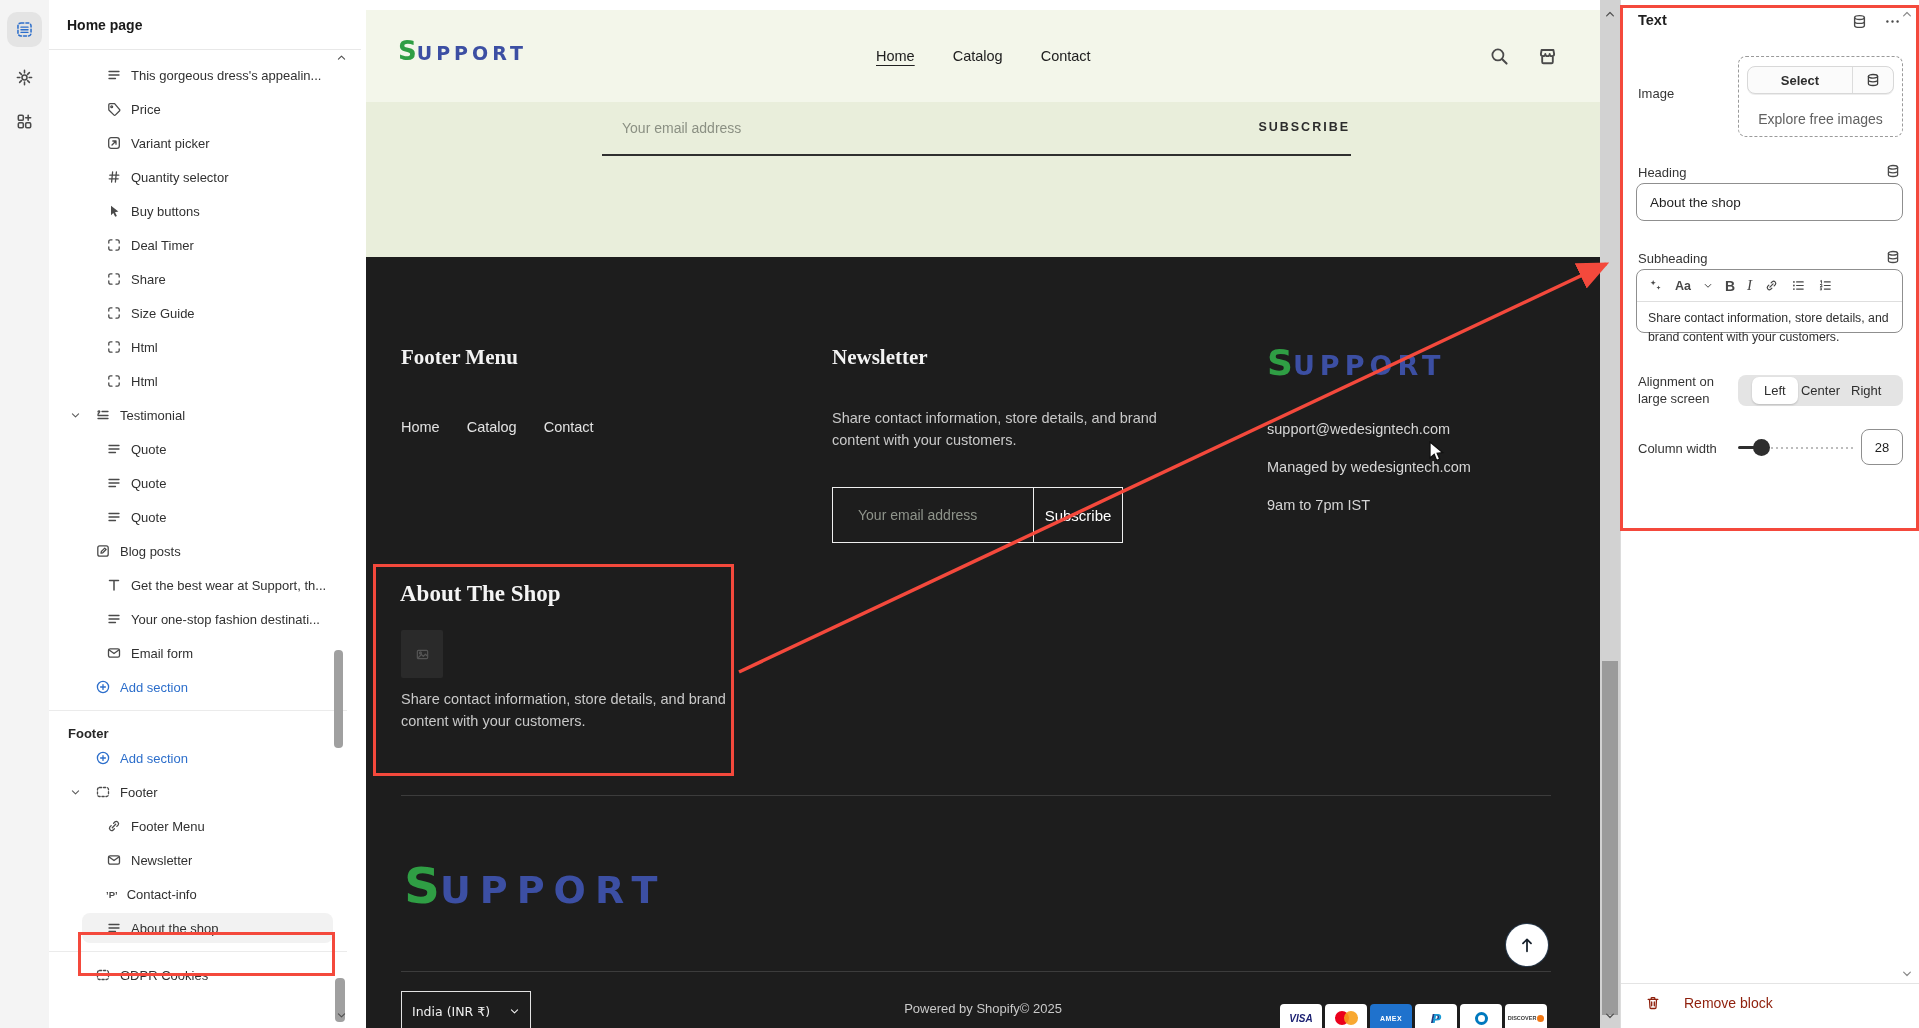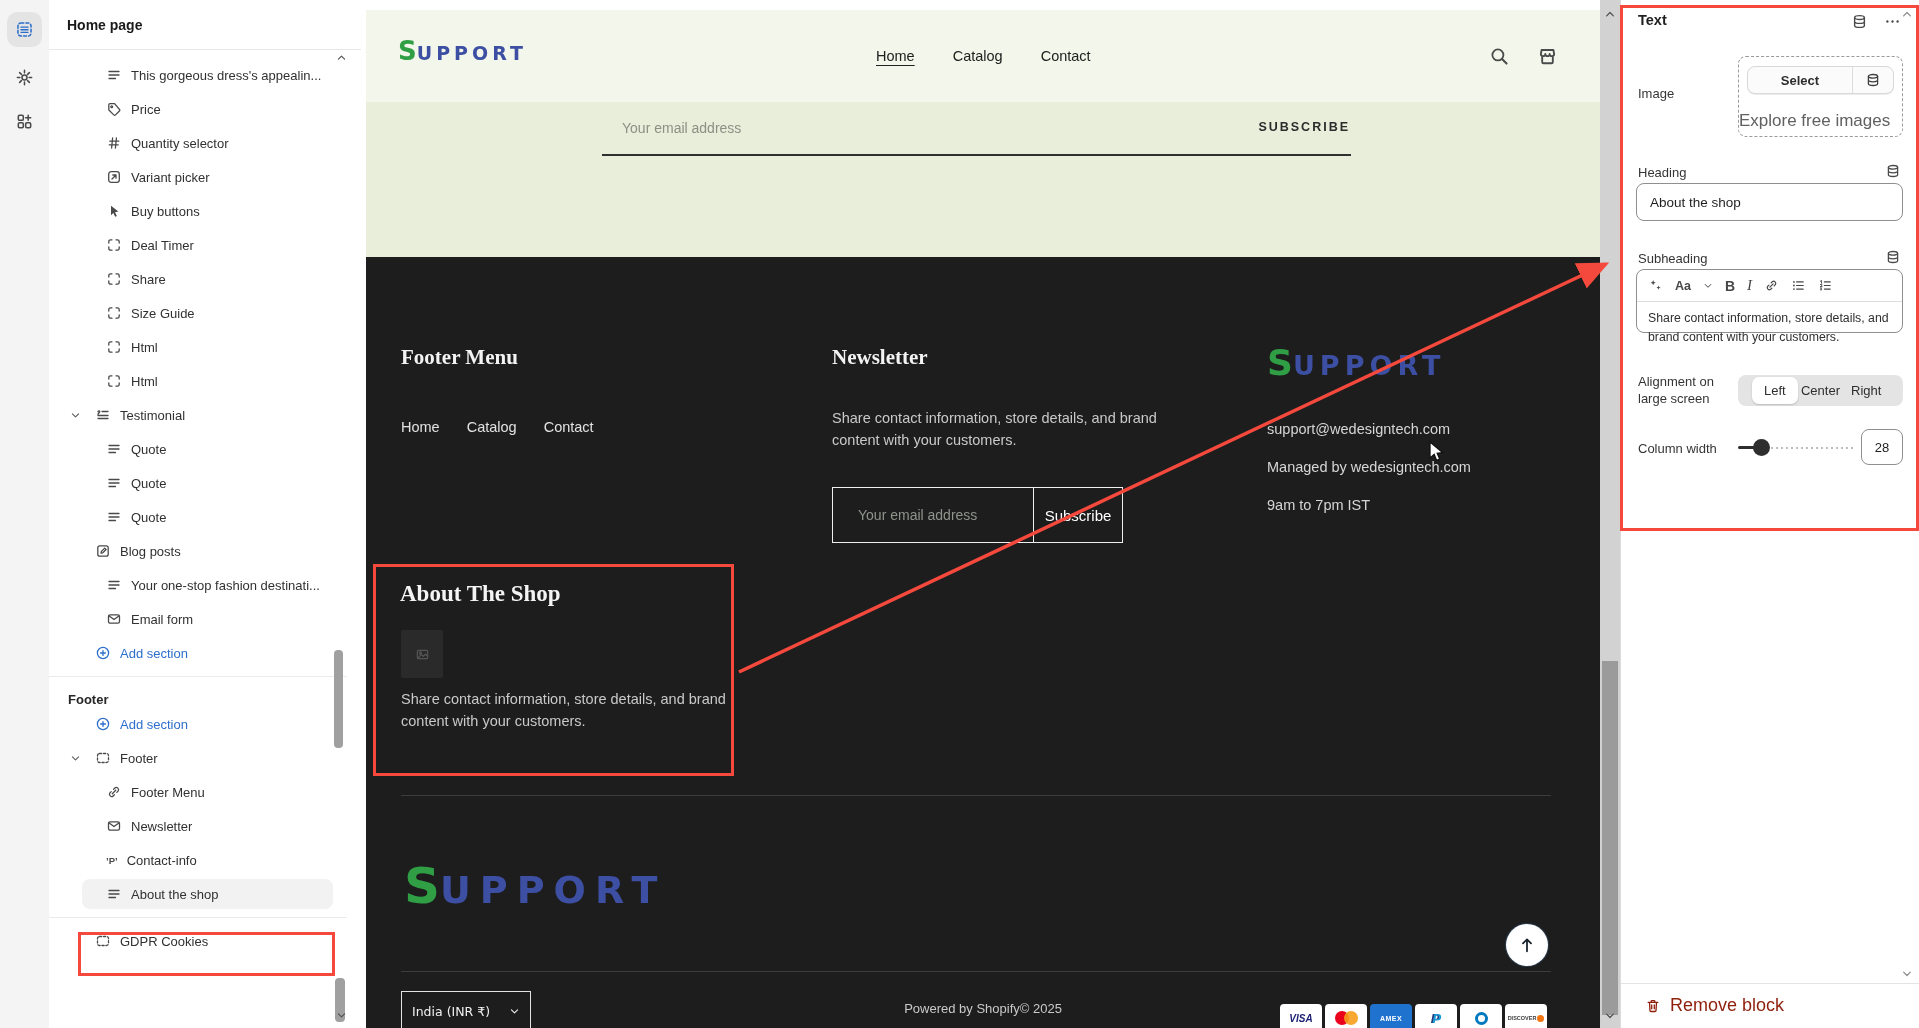--- a/index.html
+++ b/index.html
@@ -87,21 +87,21 @@
   
   #panel{left:1620px;top:0;width:299px;height:100%;background:#fff;border-left:1px solid #dcdcdc;box-sizing:border-box;}
   .p-label{font-size:13px;color:#353535;}
   #p-title{position:absolute;left:17px;top:12px;font-size:14.5px;font-weight:700;color:#1f1f1f;}
   #p-title-icons{position:absolute;right:18px;top:13px;display:flex;gap:16px;color:#4a4a4a;}
   #img-label{position:absolute;left:17px;top:86px;}
   #img-box{position:absolute;left:117px;top:56px;width:165px;height:81px;border:1.5px dashed #9a9a9a;border-radius:8px;box-sizing:border-box;}
   #img-select{position:absolute;left:8px;top:9px;width:147px;height:28px;background:#fbfbfb;border:1px solid #d8d8d8;border-radius:8px;box-shadow:0 1px 0 rgba(0,0,0,.07);display:flex;box-sizing:border-box;}
   #img-select .sel-l{flex:1;display:flex;align-items:center;justify-content:center;font-size:13px;font-weight:600;color:#2e2e2e;}
   #img-select .sel-r{width:40px;border-left:1px solid #dcdcdc;display:flex;align-items:center;justify-content:center;color:#3f3f3f;}
-  #img-explore{position:absolute;left:0;right:0;top:54px;font-size:17px;color:#616161;}
+  #img-explore{position:absolute;left:0;right:0;top:54px;text-align:center;font-size:14px;color:#616161;}
   #h-label{position:absolute;left:17px;top:165px;}
   #h-db{position:absolute;right:18px;top:163px;color:#4a4a4a;}
   #h-input{position:absolute;left:15px;top:183px;width:267px;height:38px;border:1px solid #8f8f8f;border-radius:8px;box-sizing:border-box;display:flex;align-items:center;padding-left:13px;font-size:13.5px;color:#1f1f1f;}
   #s-label{position:absolute;left:17px;top:251px;}
   #s-db{position:absolute;right:18px;top:249px;color:#4a4a4a;}
   #rte{position:absolute;left:15px;top:269px;width:267px;height:64px;border:1px solid #8f8f8f;border-radius:8px;box-sizing:border-box;}
   #rte-toolbar{height:31px;border-bottom:1px solid #dedede;display:flex;align-items:center;padding-left:11px;gap:12px;color:#474747;}
   #rte-toolbar .tb{display:inline-flex;align-items:center;justify-content:center;}
   .tb-aa{font-size:12.5px;font-weight:600;}
   .tb-b{font-weight:800;font-size:14px;}
@@ -111,21 +111,21 @@
   #seg{position:absolute;left:117px;top:375px;width:165px;height:31px;background:#e4e4e4;border-radius:8px;display:flex;align-items:center;padding:14px;box-sizing:border-box;}
   .seg-opt{flex:1;height:27px;display:flex;align-items:center;justify-content:center;font-size:13px;color:#2e2e2e;border-radius:7px;}
   .seg-opt.selected{background:#fff;box-shadow:0 1px 2px rgba(0,0,0,.18);font-weight:500;}
   #cw-label{position:absolute;left:17px;top:441px;}
   #slider{position:absolute;left:117px;top:437px;width:115px;height:20px;}
   #slider .line{position:absolute;left:0;top:9px;width:26px;height:3px;background:#2e2e2e;border-radius:2px;}
   #slider .dots{position:absolute;left:33px;right:0;top:10px;height:2px;background:repeating-linear-gradient(to right,#bdbdbd 0 2px,transparent 2px 5px);}
   #slider .knob{position:absolute;left:15px;top:2px;width:17px;height:17px;border-radius:50%;background:#2e2e2e;}
   #cw-value{position:absolute;left:240px;top:429px;width:42px;height:36px;border:1px solid #8f8f8f;border-radius:8px;box-sizing:border-box;display:flex;align-items:center;justify-content:center;font-size:13px;color:#1f1f1f;}
   #p-footer-div{position:absolute;left:0;right:0;top:983px;height:1px;background:#e4e4e4;}
-  #remove-row{position:absolute;left:24px;top:995px;display:flex;align-items:center;gap:9px;color:var(--critical-red,#8e1f0b);font-size:18px;}
+  #remove-row{position:absolute;left:24px;top:995px;display:flex;align-items:center;gap:23px;color:var(--critical-red,#8e1f0b);font-size:14px;}
 
   
   .red-rect{border:3px solid var(--annotation-red,#f4493c);box-sizing:border-box;z-index:70;pointer-events:none;}
   #ann-panel{left:1620px;top:5px;width:299px;height:526px;}
   #ann-sidebar{left:78px;top:932px;width:257px;height:44px;}
   #arrow-overlay{position:absolute;left:0;top:0;z-index:65;pointer-events:none;color:var(--annotation-red,#f4493c);}
   #mouse-cursor{left:1428px;top:441px;z-index:100;pointer-events:none;}
 </style>
 </head>
 <body>
@@ -169,33 +169,33 @@
           <svg viewBox="0 0 16 16" width="16" height="16" fill="none" stroke="currentColor" stroke-width="1.3" stroke-linecap="round" stroke-linejoin="round">
             <path d="M8.6 2.6H4a1.2 1.2 0 0 0-1.2 1.2v4.6c0 .3.1.6.3.8l4.7 4.7c.5.5 1.2.5 1.7 0l3.9-3.9c.5-.5.5-1.2 0-1.7L8.6 2.6z"></path>
             <circle cx="5.7" cy="5.7" r=".9"></circle>
           </svg>
         </span>
         <span class="lbl">Price</span>
       </div>
       <div class="sb-row lvl2">
         <span class="ric">
           <svg viewBox="0 0 16 16" width="16" height="16" fill="none" stroke="currentColor" stroke-width="1.3" stroke-linecap="round" stroke-linejoin="round">
-            <path d="M6.6 3L5.6 13M10.4 3l-1 10M3.8 6.2h9M3.2 9.8h9"></path>
-          </svg>
-        </span>
-        <span class="lbl">Quantity selector</span>
-      </div>
-      <div class="sb-row lvl2">
-        <span class="ric">
-          <svg viewBox="0 0 16 16" width="16" height="16" fill="none" stroke="currentColor" stroke-width="1.3" stroke-linecap="round" stroke-linejoin="round">
             <rect x="2.7" y="2.7" width="10.6" height="10.6" rx="2.4"></rect>
             <path d="M6 10l4-4M6.8 6H10v3.2"></path>
           </svg>
         </span>
         <span class="lbl">Variant picker</span>
+      </div>
+      <div class="sb-row lvl2">
+        <span class="ric">
+          <svg viewBox="0 0 16 16" width="16" height="16" fill="none" stroke="currentColor" stroke-width="1.3" stroke-linecap="round" stroke-linejoin="round">
+            <path d="M6.6 3L5.6 13M10.4 3l-1 10M3.8 6.2h9M3.2 9.8h9"></path>
+          </svg>
+        </span>
+        <span class="lbl">Quantity selector</span>
       </div>
       <div class="sb-row lvl2">
         <span class="ric">
           <svg viewBox="0 0 16 16" width="16" height="16" fill="none" stroke="currentColor" stroke-width="1.3" stroke-linecap="round" stroke-linejoin="round">
             <path d="M5 2.8l7.4 5.7-3.4.7 1.9 3.8-1.7.8-1.9-3.8L5 12.2V2.8z" fill="currentColor" stroke="none"></path>
           </svg>
         </span>
         <span class="lbl">Buy buttons</span>
       </div>
       <div class="sb-row lvl2">
@@ -276,20 +276,28 @@
         <span class="lbl">Quote</span>
       </div>
       <div class="sb-row lvl1">
         <span class="ric">
           <svg viewBox="0 0 16 16" width="16" height="16" fill="none" stroke="currentColor" stroke-width="1.3" stroke-linecap="round" stroke-linejoin="round">
             <rect x="2.8" y="2.8" width="10.4" height="10.4" rx="2"></rect>
             <path d="M6 10.2l.4-1.8 3.3-3.3 1.4 1.4-3.3 3.3-1.8.4z"></path>
           </svg>
         </span>
         <span class="lbl">Blog posts</span>
+      </div>
+      <div class="sb-row lvl2">
+        <span class="ric">
+          <svg viewBox="0 0 16 16" width="16" height="16" fill="none" stroke="currentColor" stroke-width="1.3" stroke-linecap="round" stroke-linejoin="round">
+            <path d="M3.5 3.5h9M8 3.5V13" stroke-width="1.5"></path>
+          </svg>
+        </span>
+        <span class="lbl">Get the best wear at Support, th...</span>
       </div>
       <div class="sb-row lvl2">
         <span class="ric">
           <svg viewBox="0 0 16 16" width="16" height="16" fill="none" stroke="currentColor" stroke-width="1.3" stroke-linecap="round" stroke-linejoin="round">
             <path d="M3 4.5h10M3 8h10M3 11.5h6.5"></path>
           </svg>
         </span>
         <span class="lbl">Your one-stop fashion destinati...</span>
       </div>
       <div class="sb-row lvl2">

